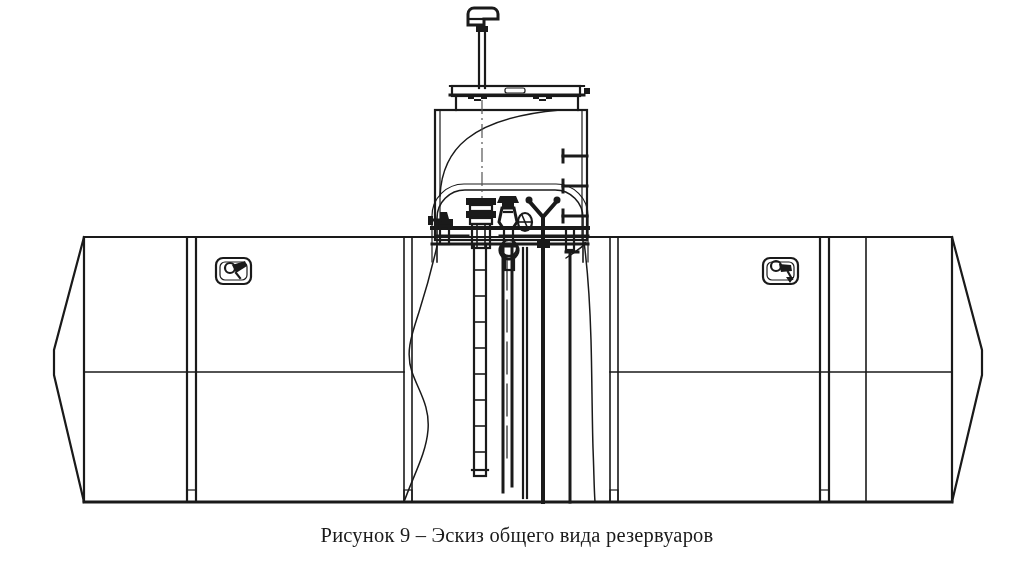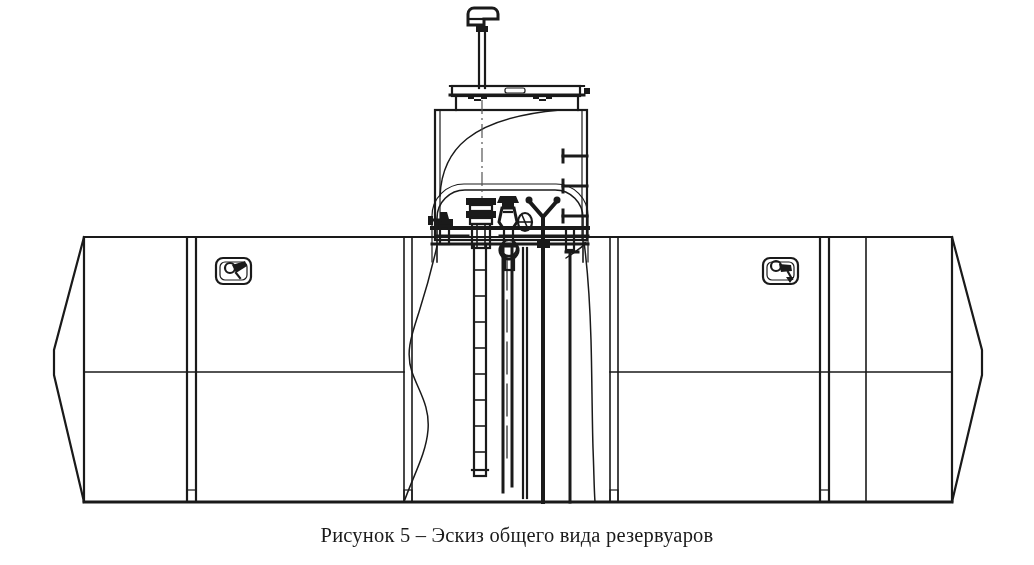--- a/index.html
+++ b/index.html
@@ -291,16 +291,16 @@
     <path class="breakln" d="M584,242
              C 588,272 590,306 591,340
              C 592,376 592,414 593,448
              C 594,472 594,488 595,502"></path>
 
     <path class="breakln" d="M566,258 C 578,250 584,246 586,242"></path>
 
   </svg>
 
   <div class="caption-layer">
-    <span class="caption-text">Рисунок 5 – Эскиз общего вида резервуаров</span>
+    <span class="caption-text">Рисунок 9 – Эскиз общего вида резервуаров</span>
   </div>
 
 </div>
 
 </body></html>

